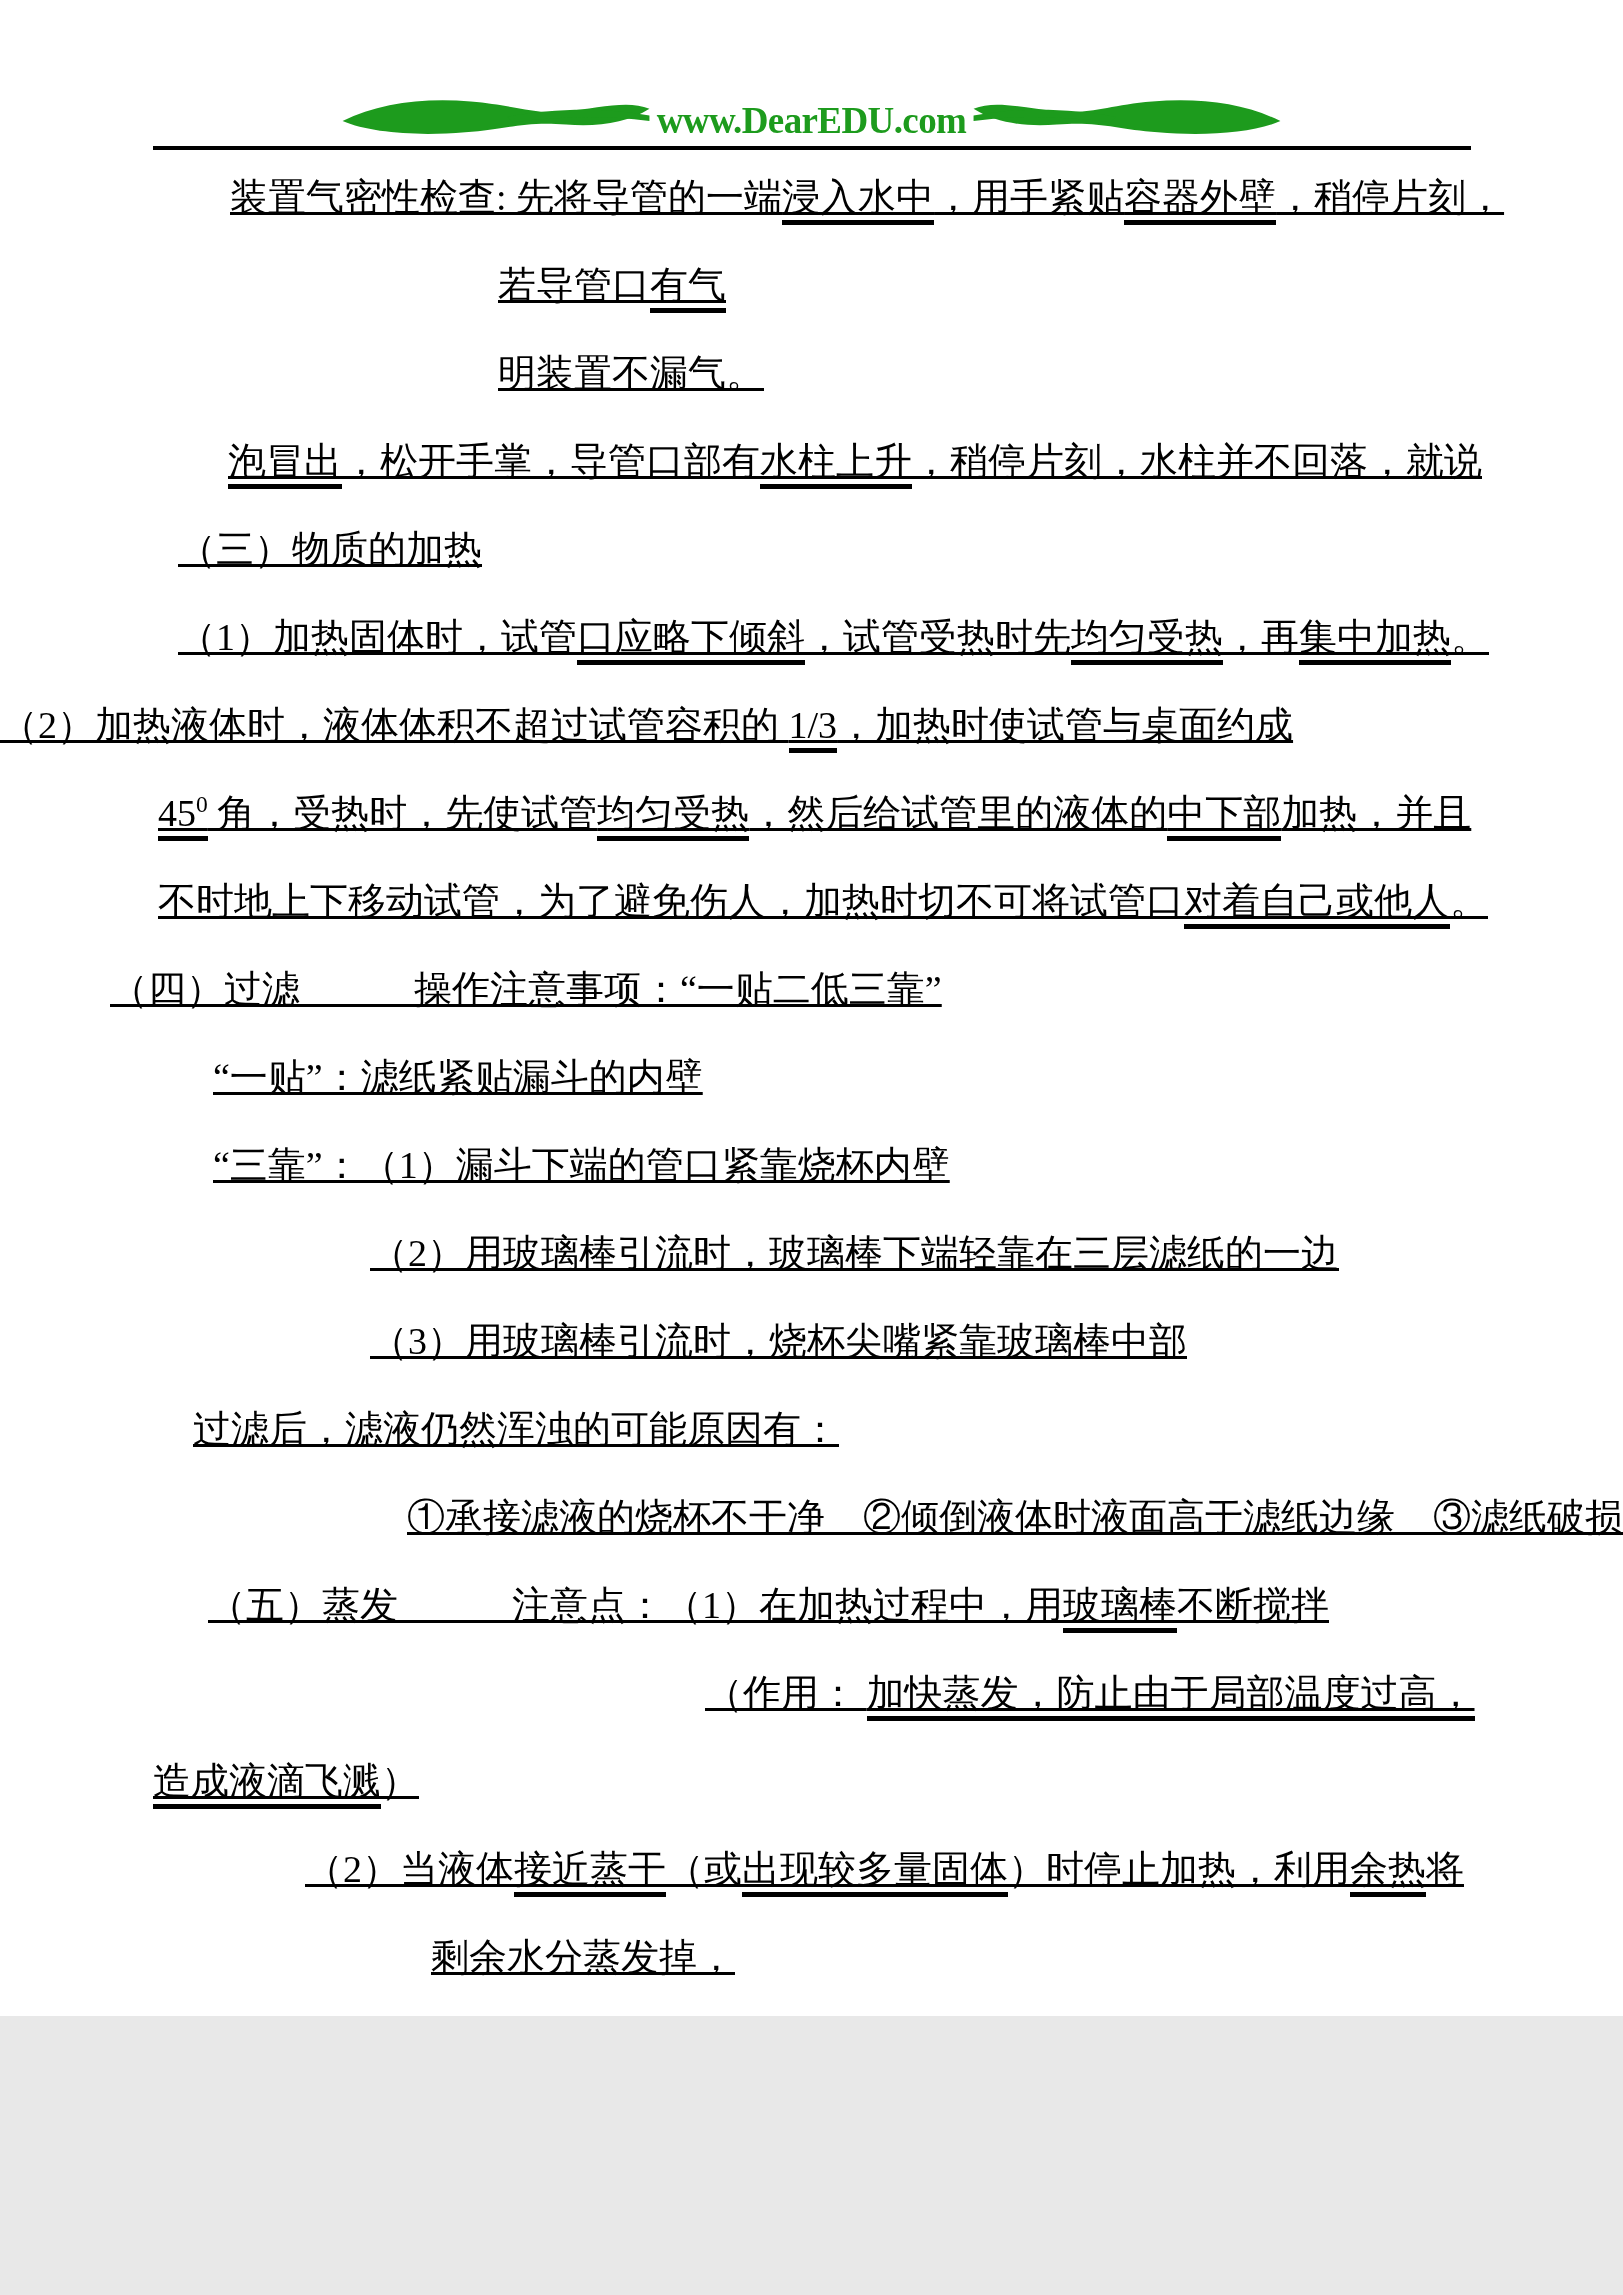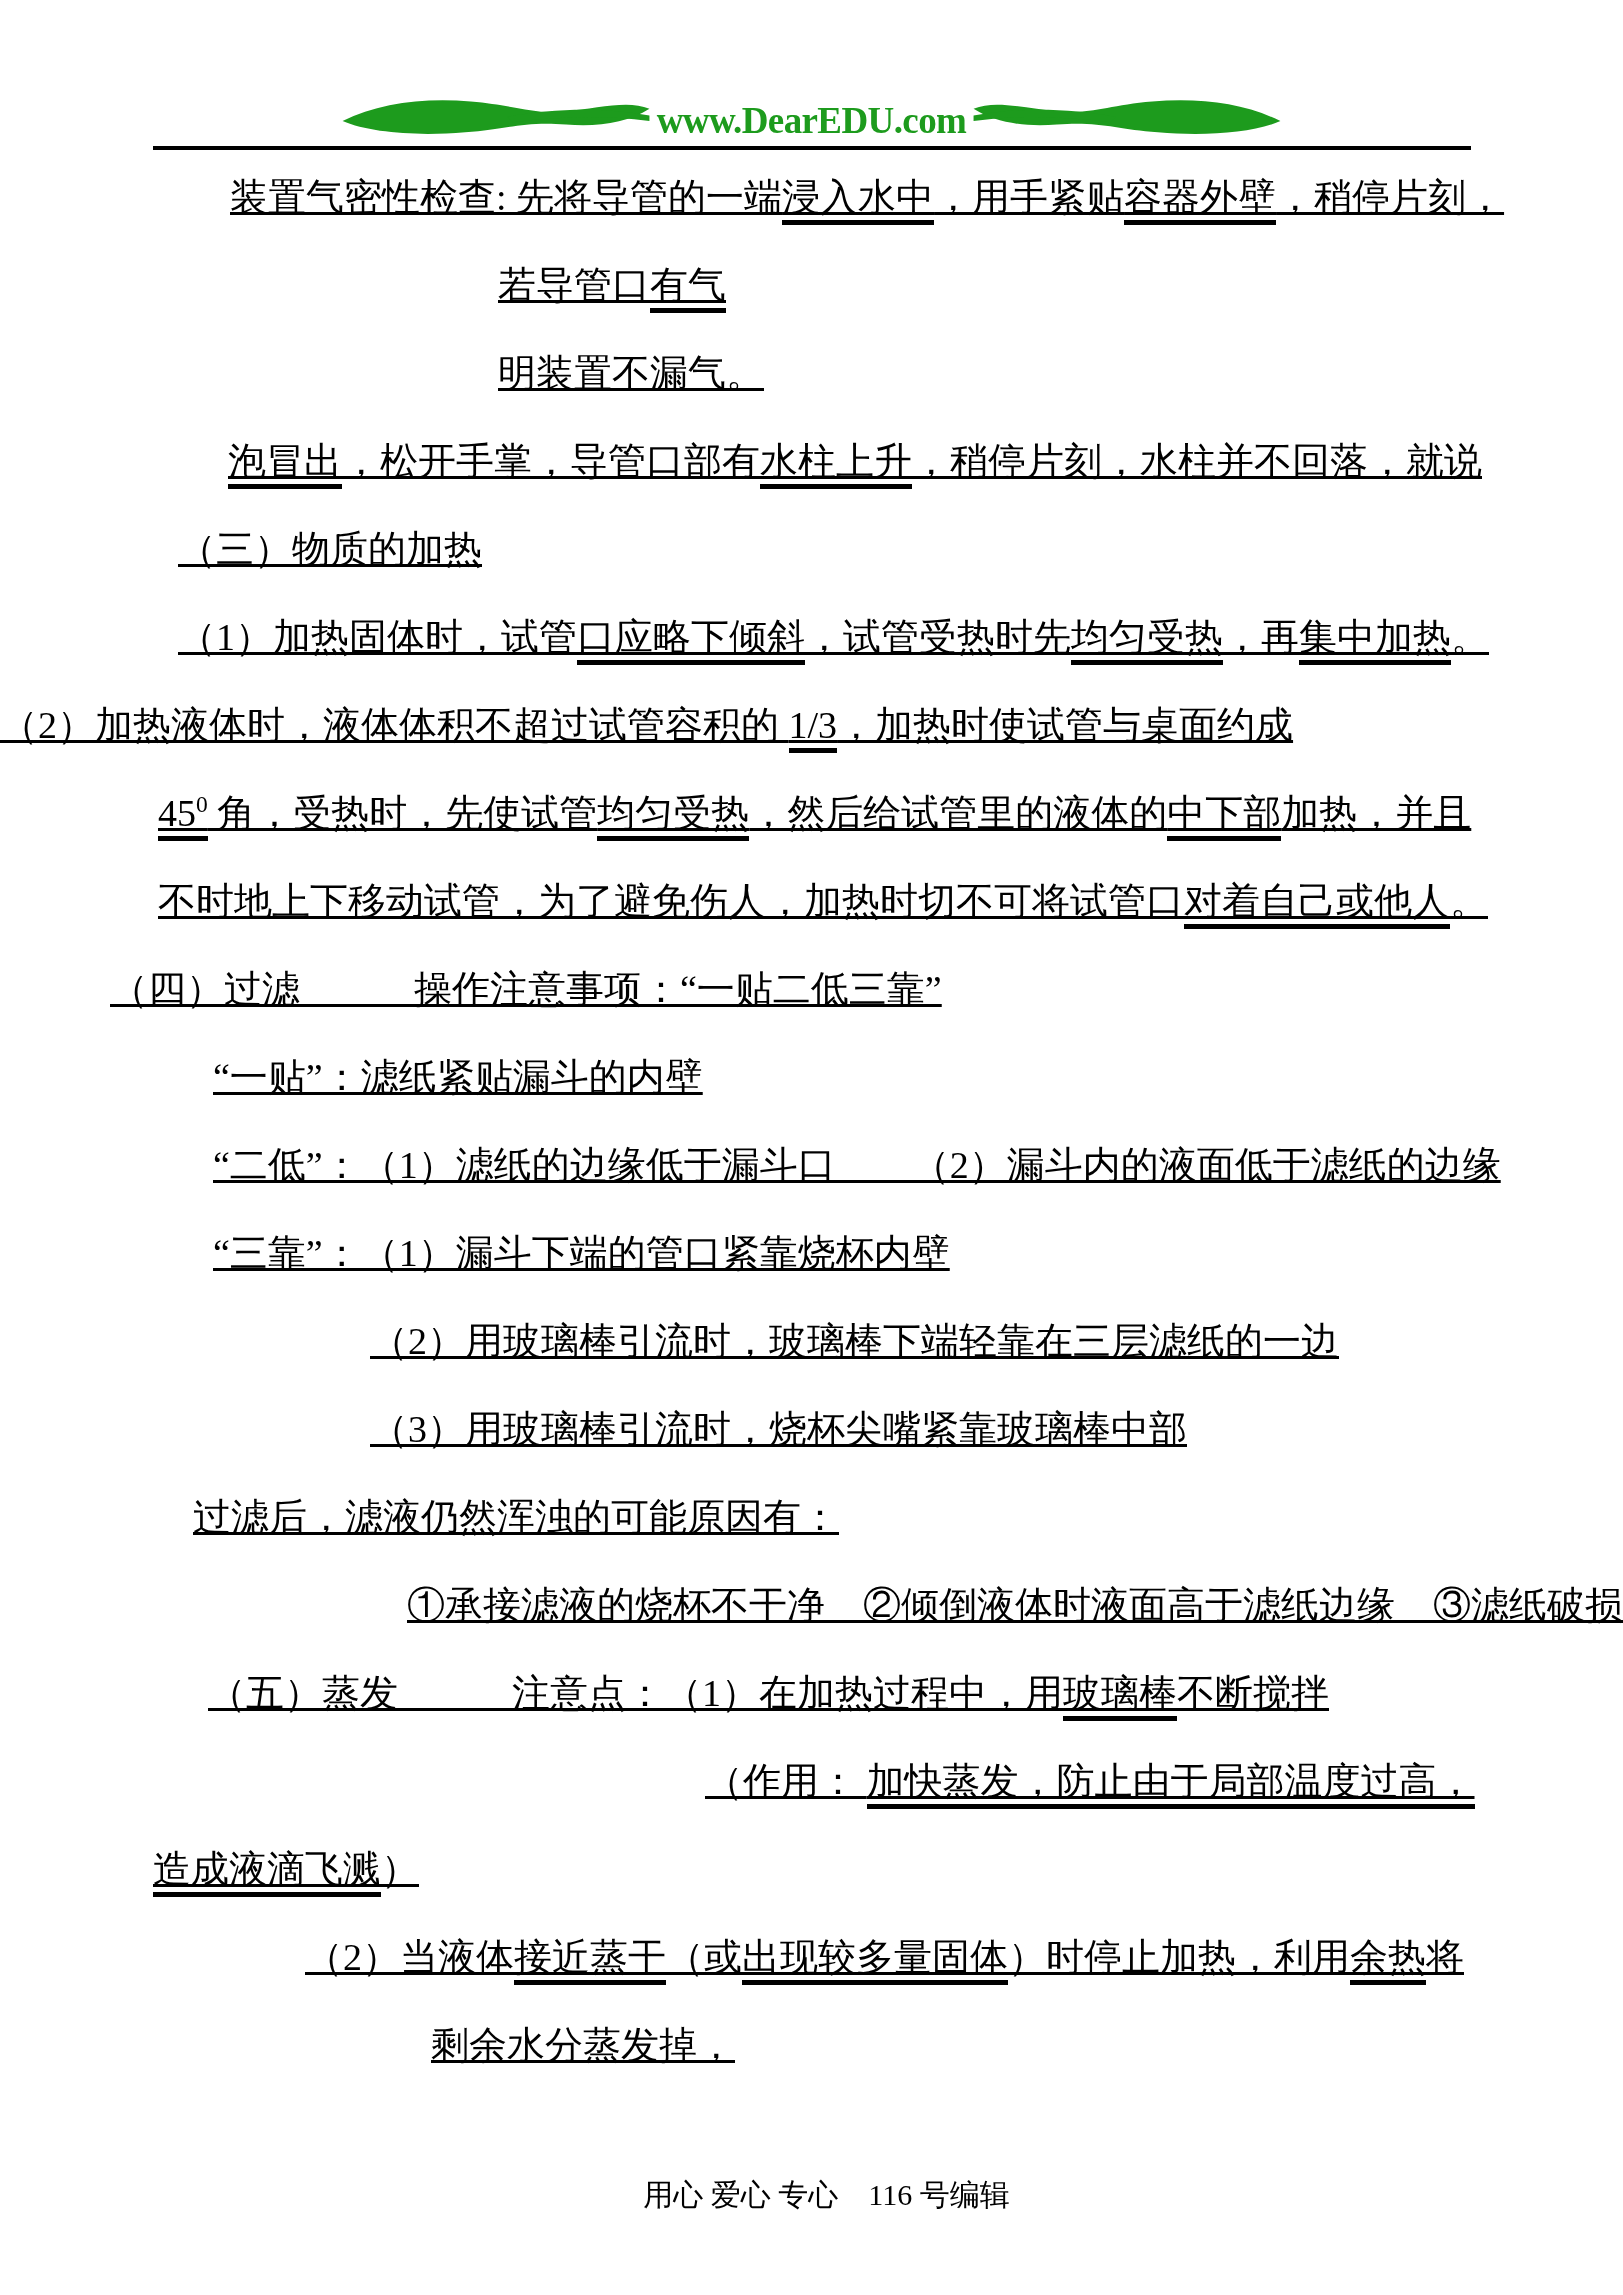--- a/index.html
+++ b/index.html
@@ -1,18 +1,18 @@
 <!DOCTYPE html>
 <html style="font-size:9px"><head>
 <meta charset="utf-8">
 <style>
   html,body { margin:0; padding:0; background:#e8e8e8; }
   .page {
     position:relative;
-    width:1623px; height:2295px;
+    width:1623px; height:2016px;
     background:#ffffff;
     font-family:"Liberation Serif","DejaVu Serif",serif;
     color:#000;
     overflow:hidden;
   }
   
   .logo-row {
     position:absolute; top:89px; left:0; right:0;
     display:flex; justify-content:center; align-items:center;
     height:62px;
@@ -83,21 +83,20 @@
       <div class="line" style="padding-left: 498px;"><span>若导管口</span><span class="u"><span>有气</span></span></div>
       <div class="line" style="padding-left: 498px;"><span>明装置不漏气。</span></div>
       <div class="line" style="padding-left: 228px;"><span class="u"><span>泡冒出</span></span><span>，松开手掌，导管口部有</span><span class="u"><span>水柱上升</span></span><span>，稍停片刻，水柱并不回落，就说</span></div>
       <div class="line" style="padding-left: 178px;"><span>（三）物质的加热</span></div>
       <div class="line" style="padding-left: 178px;"><span>（1）加热固体时，试管</span><span class="u"><span>口应略下倾斜</span></span><span>，试管受热时先</span><span class="u"><span>均匀受热</span></span><span>，再</span><span class="u"><span>集中加热</span></span><span>。</span></div>
       <div class="line" style=""><span>（2）加热液体时，液体体积不超过试管容积的 </span><span class="u"><span>1/3</span></span><span>，加热时使试管与桌面约成</span></div>
       <div class="line" style="padding-left: 158px;"><span class="u"><span>45</span><sup>0</sup></span><span> 角，受热时，先使试管</span><span class="u"><span>均匀受热</span></span><span>，然后给试管里的液体的</span><span class="u"><span>中下部</span></span><span>加热，并且</span></div>
       <div class="line" style="padding-left: 158px;"><span>不时地上下移动试管，为了避免伤人，加热时切不可将试管口</span><span class="u"><span>对着自己或他人</span></span><span>。</span></div>
       <div class="line" style="padding-left: 110px;"><span>（四）过滤　　　操作注意事项：“一贴二低三靠”</span></div>
       <div class="line" style="padding-left: 213px;"><span>“一贴”：滤纸紧贴漏斗的内壁</span></div>
-      <div class="line" style="padding-left: 213px;"><span>“二低”：（1）滤纸的边缘低于漏斗口　　（2）漏斗内的液面低于滤纸的边缘</span></div>
       <div class="line" style="padding-left: 213px;"><span>“三靠”：（1）漏斗下端的管口紧靠烧杯内壁</span></div>
       <div class="line" style="padding-left: 370px;"><span>（2）用玻璃棒引流时，玻璃棒下端轻靠在三层滤纸的一边</span></div>
       <div class="line" style="padding-left: 370px;"><span>（3）用玻璃棒引流时，烧杯尖嘴紧靠玻璃棒中部</span></div>
       <div class="line" style="padding-left: 193px;"><span>过滤后，滤液仍然浑浊的可能原因有：</span></div>
       <div class="line" style="padding-left: 258px; text-align: right;"><span>①承接滤液的烧杯不干净　②倾倒液体时液面高于滤纸边缘　③滤纸破损</span></div>
       <div class="line" style="padding-left: 208px;"><span>（五）蒸发　　　注意点：（1）在加热过程中，用</span><span class="u"><span>玻璃棒</span></span><span>不断搅拌</span></div>
       <div class="line" style="padding-left: 705px;"><span>（作用： </span><span class="u"><span>加快蒸发，防止由于局部温度过高，</span></span></div>
       <div class="line" style="padding-left: 153px;"><span class="u"><span>造成液滴飞溅</span></span><span>）</span></div>
       <div class="line" style="padding-left: 305px;"><span>（2）当液体</span><span class="u"><span>接近蒸干</span></span><span>（或</span><span class="u"><span>出现较多量固体</span></span><span>）时停止加热，利用</span><span class="u"><span>余热</span></span><span>将</span></div>
       <div class="line" style="padding-left: 431px;"><span>剩余水分蒸发掉，</span></div>

